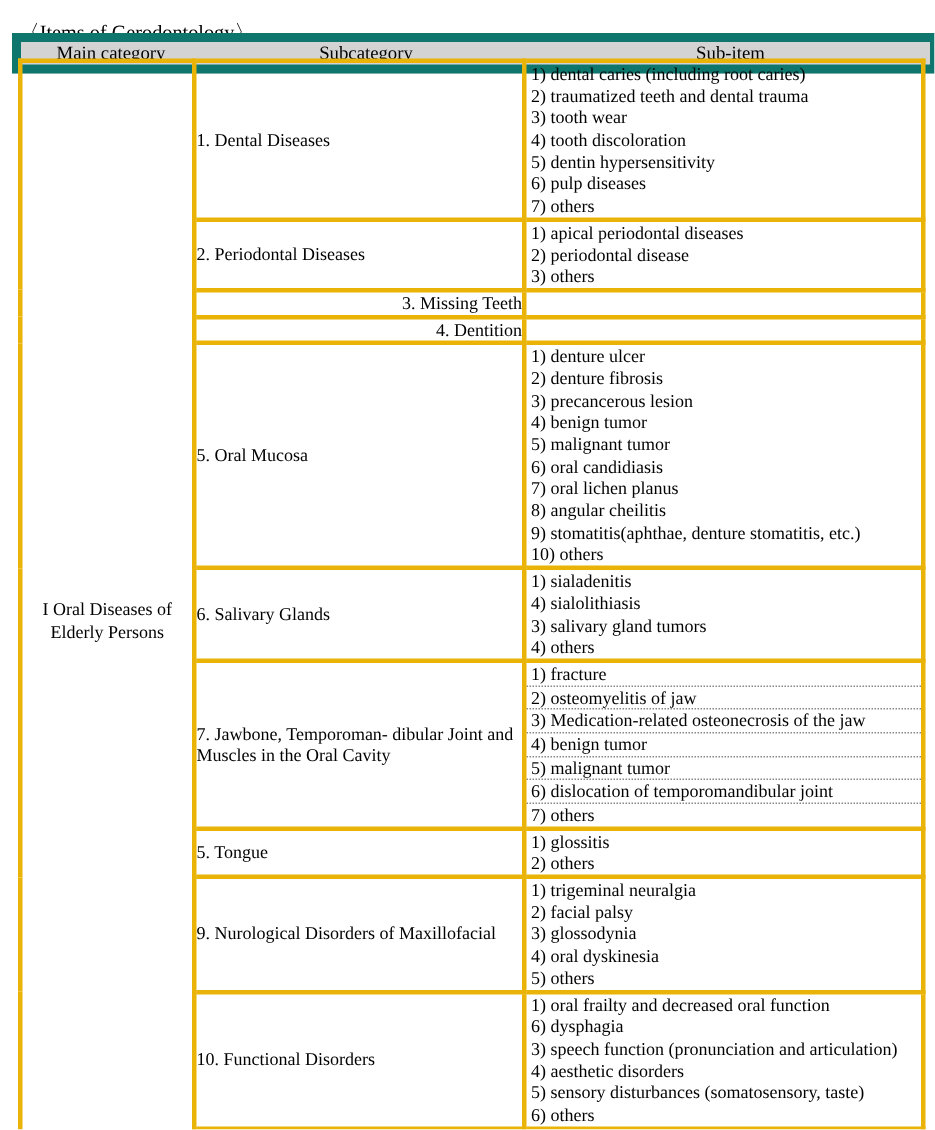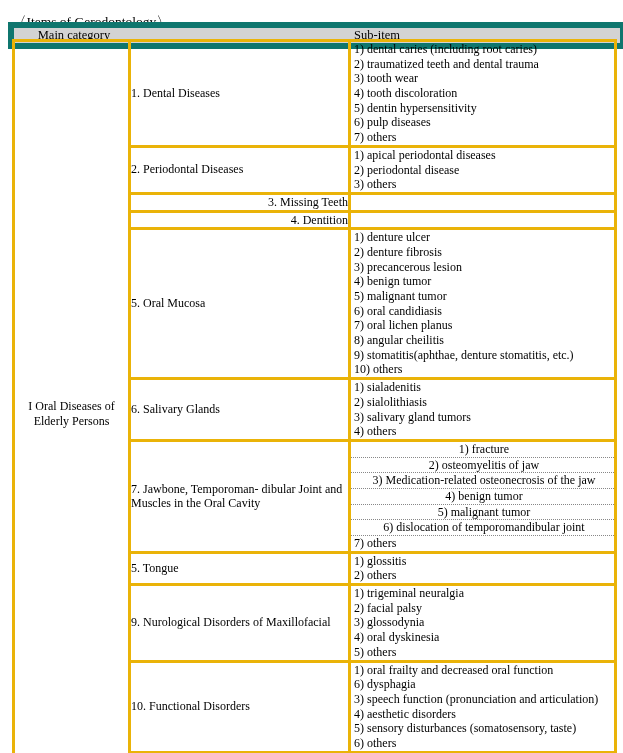--- a/index.html
+++ b/index.html
@@ -70,32 +70,33 @@
     line-height: 14.7px;
   }
   td.subitems { vertical-align: top; }
   .line {
     height: 14.7px;
     line-height: 14.7px;
     padding-left: 3px;
     white-space: nowrap;
     overflow: hidden;
   }
-  .line.dotted { border-bottom: 1px dotted #888888; text-align: center; }
+  .line.dotted { border-bottom: 1px dotted #888888; }
   tr.single { height: 14.7px; }
   tr.single td.subcat { line-height: 14.7px; text-align: right; }
 </style>
 </head>
 <body>
 
 <div class="page">
   <div class="title">〈Items of Gerodontology〉</div>
 
   <div class="header-band">
     <div class="hcol c1">Main category</div>
+    <div class="hcol c2">Subcategory</div>
     <div class="hcol c3">Sub-item</div>
   </div>
 
   <table class="body">
     <colgroup>
       <col style="width:116px">
       <col style="width:220px">
       <col>
     </colgroup>
     <tbody id="table-body">
@@ -154,21 +155,21 @@
             <div class="line">9) stomatitis(aphthae, denture stomatitis, etc.)</div>
             <div class="line">10) others</div>
           </td>
         </tr>
         <tr>
           <td class="subcat">
             <div>6. Salivary Glands</div>
           </td>
           <td class="subitems">
             <div class="line">1) sialadenitis</div>
-            <div class="line">2) sialolithiasis</div>
+            <div class="line">4) sialolithiasis</div>
             <div class="line">3) salivary gland tumors</div>
             <div class="line">4) others</div>
           </td>
         </tr>
         <tr>
           <td class="subcat">
             <div>7. Jawbone, Temporoman- dibular Joint and Muscles in the Oral Cavity</div>
           </td>
           <td class="subitems">
             <div class="line dotted">1) fracture</div>

